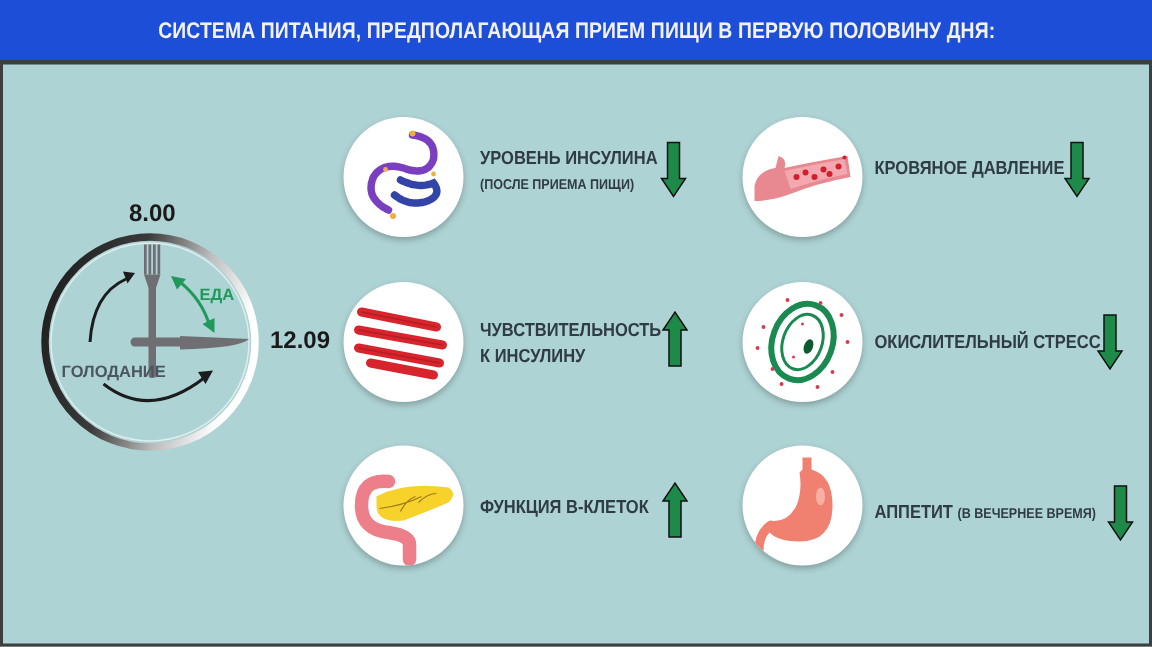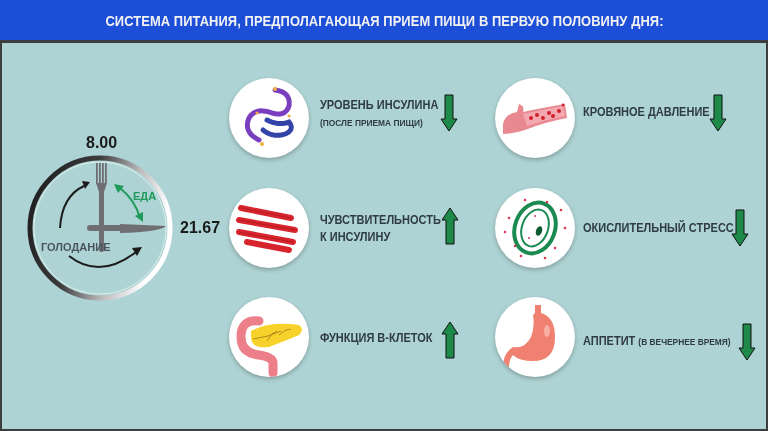--- a/index.html
+++ b/index.html
@@ -20,21 +20,21 @@
 <body>
 
 <div class="header">
   <div class="header-title">Система питания, предполагающая прием пищи в первую половину дня:</div>
 </div>
 
 <div class="panel"></div>
 
 <div>
   <div class="time" style="left:86px;top:134px;">8.00</div>
-  <div class="time" style="left:180px;top:219px;">21.67</div>
+  <div class="time" style="left:180px;top:219px;">12.09</div>
   <svg class="clock" width="768" height="431" viewBox="0 0 768 431">
     <defs>
       <linearGradient id="ring" x1="0" y1="0" x2="1" y2="0.3">
         <stop offset="0" stop-color="#1a1a1a"></stop>
         <stop offset="0.45" stop-color="#3a3a3a"></stop>
         <stop offset="0.75" stop-color="#bdbdbd"></stop>
         <stop offset="1" stop-color="#ffffff"></stop>
       </linearGradient>
     </defs>
     <circle cx="100" cy="228" r="70" fill="none" stroke="url(#ring)" stroke-width="5"></circle>

